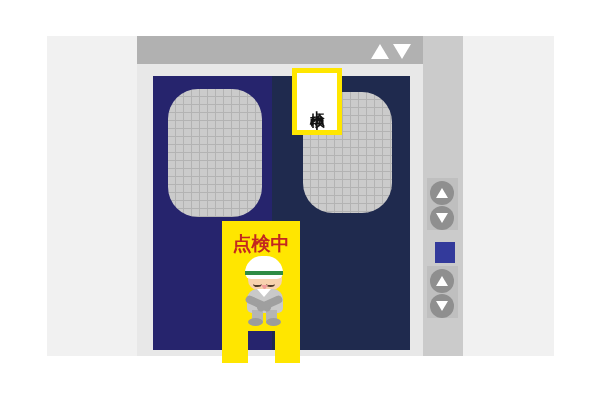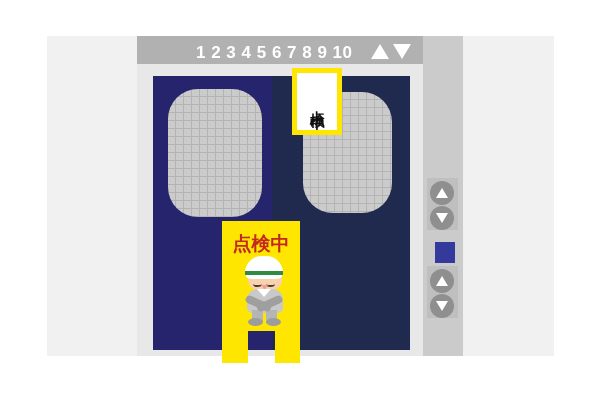--- a/index.html
+++ b/index.html
@@ -88,21 +88,20 @@
 <body>
 
 <div id="canvas">
 
   <div class="abs" id="bg"></div>
 
   <div class="abs" id="frame"></div>
 
   <div class="abs" id="indicator-bar">
   </div>
-  <div class="abs" id="floor-numbers">1 2 3 4 5 6 7 8 9 10</div>
   <div class="abs hdr-tri-up"></div>
   <div class="abs hdr-tri-down"></div>
 
   <div class="abs" id="left-door"></div>
   <div class="abs" id="right-door"></div>
   <div class="abs window" id="left-window"></div>
   <div class="abs window" id="right-window"></div>
 
   <div class="abs" id="door-sign">
     <span id="door-sign-text">点検中</span>

